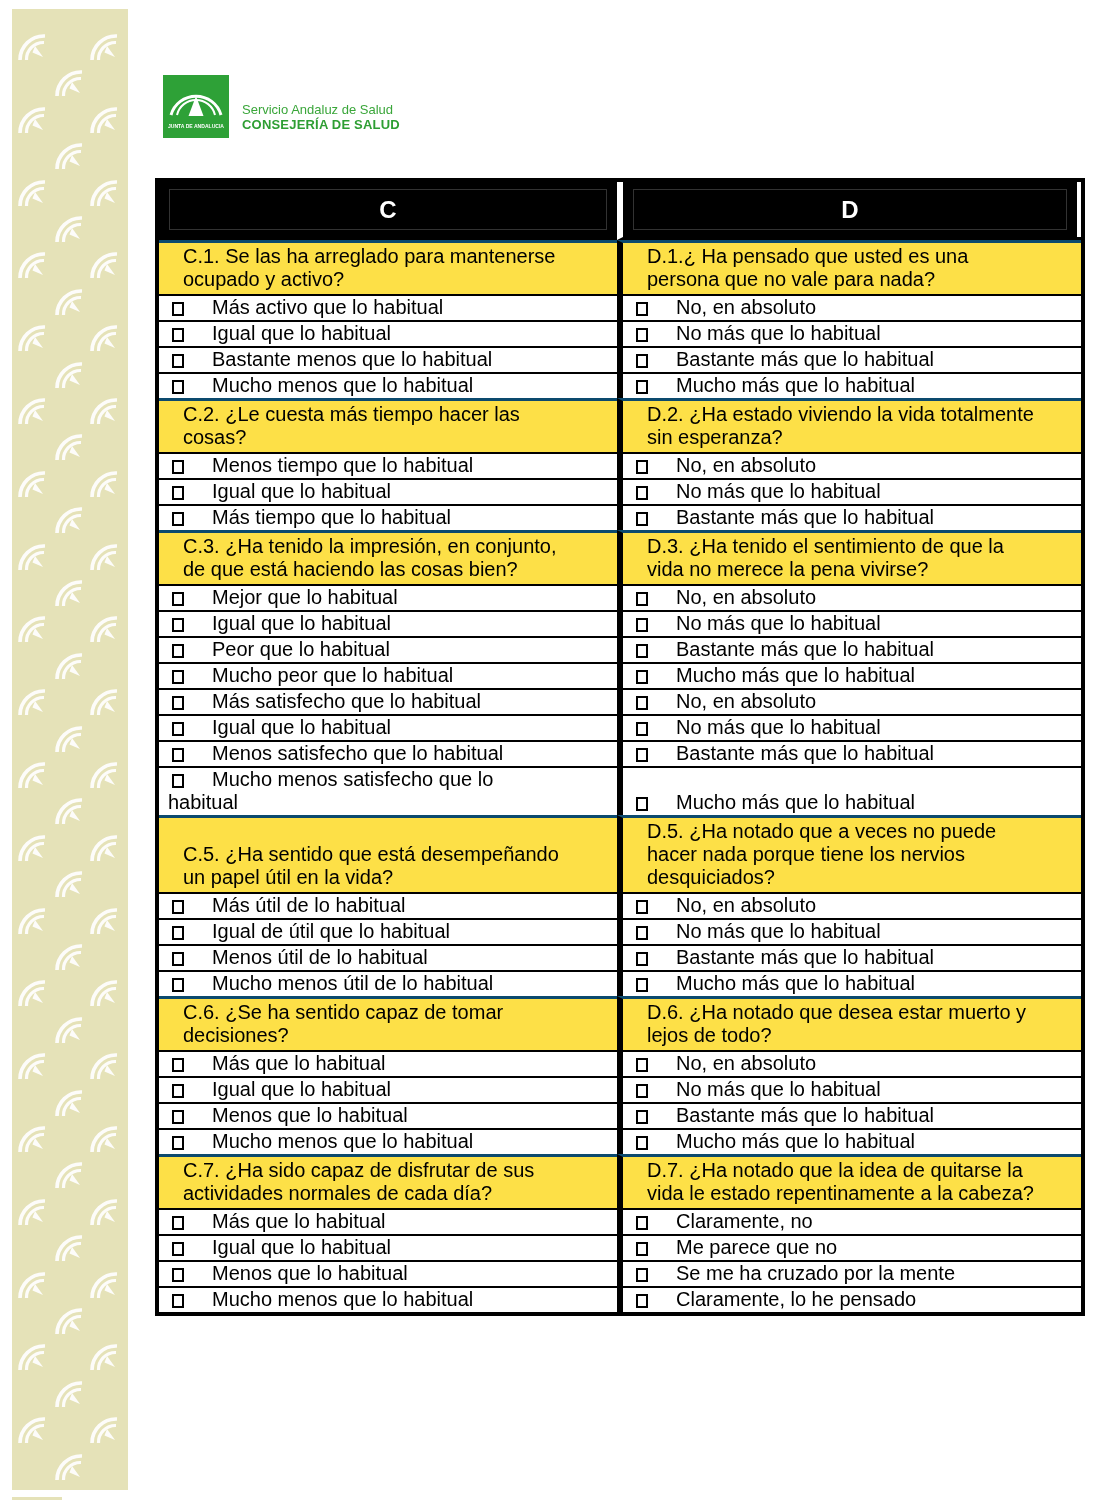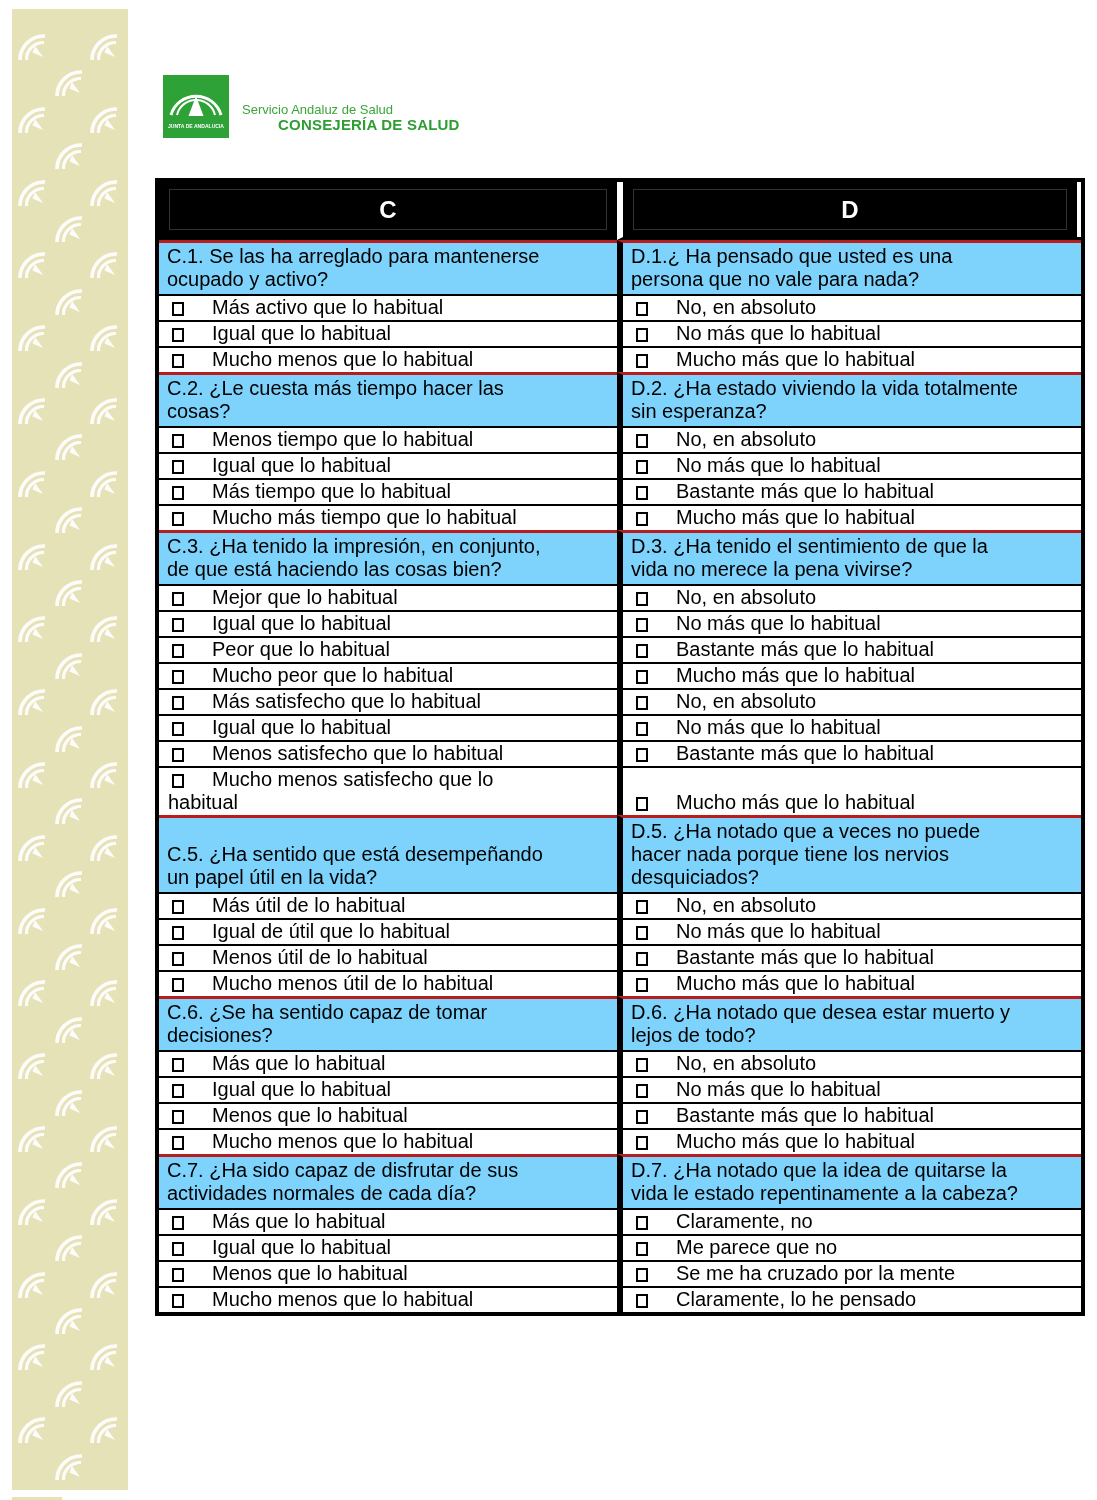--- a/index.html
+++ b/index.html
@@ -25,21 +25,21 @@
     position: absolute; left: 12px; top: 1497px;
     width: 50px; height: 3px; background: #e5e2b8;
   }
 
   
   .brand { position: absolute; left: 163px; top: 75px; display: flex; align-items: flex-start; }
   .logo-square { width: 66px; height: 63px; background: #2ea137; flex: none; }
   .logo-square svg { width: 100%; height: 100%; display: block; }
   .brand-text { margin-left: 13px; padding-top: 27px; }
   .brand-line1 { font-size: 13px; line-height: 15px; color: #3aa63a; }
-  .brand-line2 { font-size: 15px; line-height: 16px; color: #2e9e33; font-weight: bold; letter-spacing: .2px; margin-left: 36px; }
+  .brand-line2 { font-size: 13px; line-height: 16px; color: #2e9e33; font-weight: bold; letter-spacing: .2px; }
 
   
   table.qtable {
     position: absolute; left: 155px; top: 178px;
     width: 930px;
     border: 4px solid #000;
     border-collapse: separate; border-spacing: 0;
     table-layout: fixed;
   }
   th.col-c { width: 458px; }
@@ -55,24 +55,24 @@
   th.col-d .hfill { margin-right: 4px; }
   th .hfill::after {
     content: ""; position: absolute;
     left: 10px; right: 10px; top: 7px; bottom: 7px;
     border: 1px solid #323232;
   }
 
   td { vertical-align: bottom; font-size: 20px; }
   td.d-col { border-left: 6px solid #000; }
   td.question-cell {
-    background: #7dd3fc;
-    border-top: 3px solid #b91c1c;
+    background: #fde047;
+    border-top: 3px solid #0c4a6e;
     line-height: 23px;
-    padding: 2px 8px 3px 8px;
+    padding: 2px 8px 3px 24px;
     white-space: pre-line;
     text-align: left;
   }
   td.option-cell {
     background: #fff;
     border-top: 2px solid #000;
     height: 26px;
     line-height: 23px;
     padding: 0 6px 1px 9px;
   }
@@ -550,44 +550,44 @@
       </tr>
       <tr>
         <td class="option-cell"><span class="checkbox"></span><span class="option-label">Más activo que lo habitual</span></td>
         <td class="option-cell d-col"><span class="checkbox"></span><span class="option-label">No, en absoluto</span></td>
       </tr>
       <tr>
         <td class="option-cell"><span class="checkbox"></span><span class="option-label">Igual que lo habitual</span></td>
         <td class="option-cell d-col"><span class="checkbox"></span><span class="option-label">No más que lo habitual</span></td>
       </tr>
       <tr>
+        <td class="option-cell"><span class="checkbox"></span><span class="option-label">Bastante menos que lo habitual</span></td>
+        <td class="option-cell d-col"><span class="checkbox"></span><span class="option-label">Bastante más que lo habitual</span></td>
+      </tr>
+      <tr>
         <td class="option-cell"><span class="checkbox"></span><span class="option-label">Mucho menos que lo habitual</span></td>
         <td class="option-cell d-col"><span class="checkbox"></span><span class="option-label">Mucho más que lo habitual</span></td>
       </tr>
       <tr>
         <td class="question-cell">C.2. ¿Le cuesta más tiempo hacer las
 cosas?</td>
         <td class="question-cell d-col">D.2. ¿Ha estado viviendo la vida totalmente
 sin esperanza?</td>
       </tr>
       <tr>
         <td class="option-cell"><span class="checkbox"></span><span class="option-label">Menos tiempo que lo habitual</span></td>
         <td class="option-cell d-col"><span class="checkbox"></span><span class="option-label">No, en absoluto</span></td>
       </tr>
       <tr>
         <td class="option-cell"><span class="checkbox"></span><span class="option-label">Igual que lo habitual</span></td>
         <td class="option-cell d-col"><span class="checkbox"></span><span class="option-label">No más que lo habitual</span></td>
       </tr>
       <tr>
         <td class="option-cell"><span class="checkbox"></span><span class="option-label">Más tiempo que lo habitual</span></td>
         <td class="option-cell d-col"><span class="checkbox"></span><span class="option-label">Bastante más que lo habitual</span></td>
-      </tr>
-      <tr>
-        <td class="option-cell"><span class="checkbox"></span><span class="option-label">Mucho más tiempo que lo habitual</span></td>
-        <td class="option-cell d-col"><span class="checkbox"></span><span class="option-label">Mucho más que lo habitual</span></td>
       </tr>
       <tr>
         <td class="question-cell">C.3. ¿Ha tenido la impresión, en conjunto,
 de que está haciendo las cosas bien?</td>
         <td class="question-cell d-col">D.3. ¿Ha tenido el sentimiento de que la
 vida no merece la pena vivirse?</td>
       </tr>
       <tr>
         <td class="option-cell"><span class="checkbox"></span><span class="option-label">Mejor que lo habitual</span></td>
         <td class="option-cell d-col"><span class="checkbox"></span><span class="option-label">No, en absoluto</span></td>

